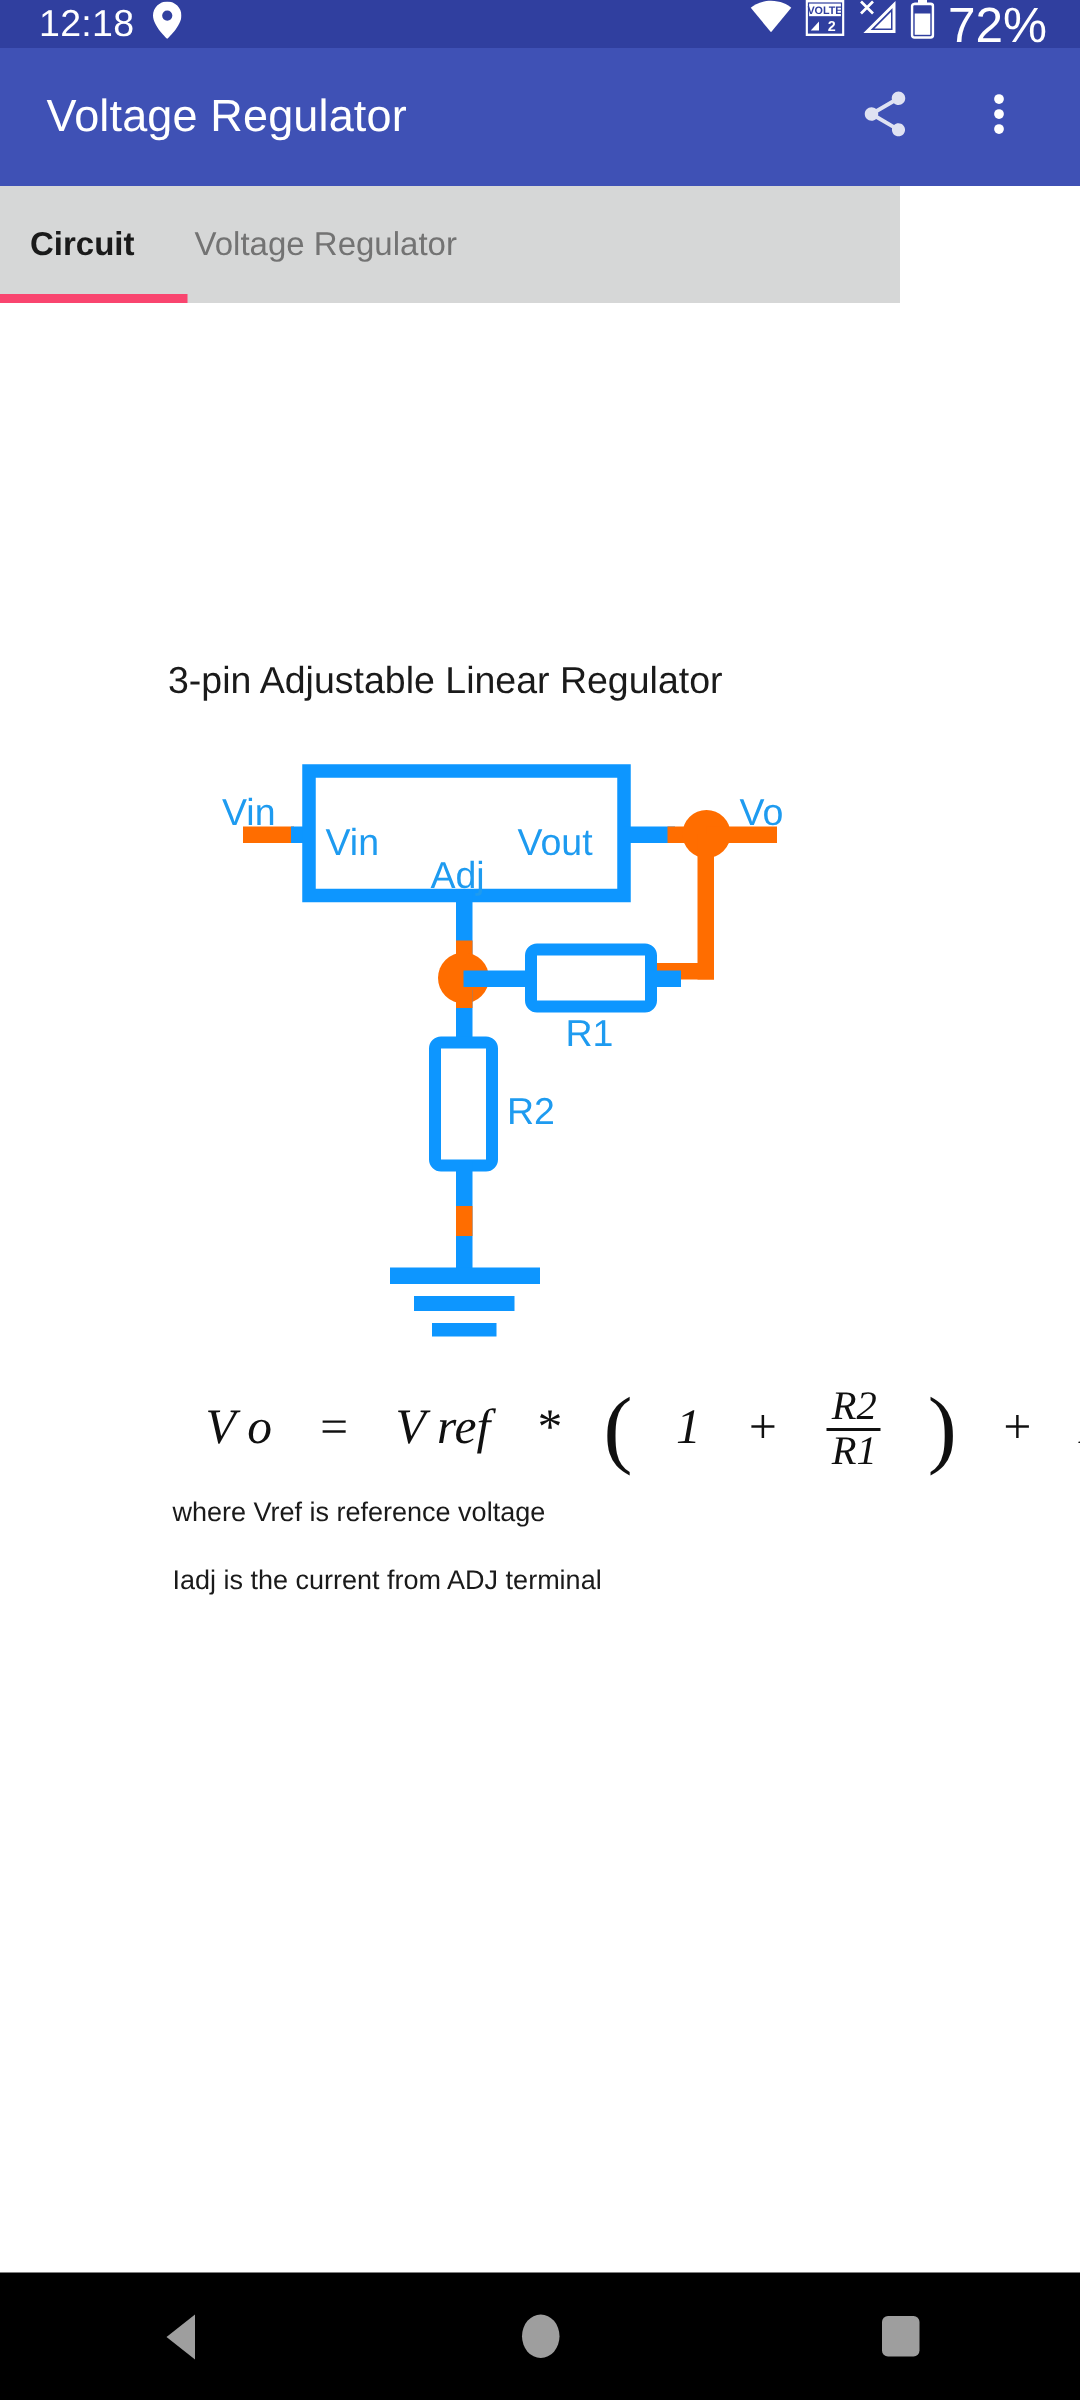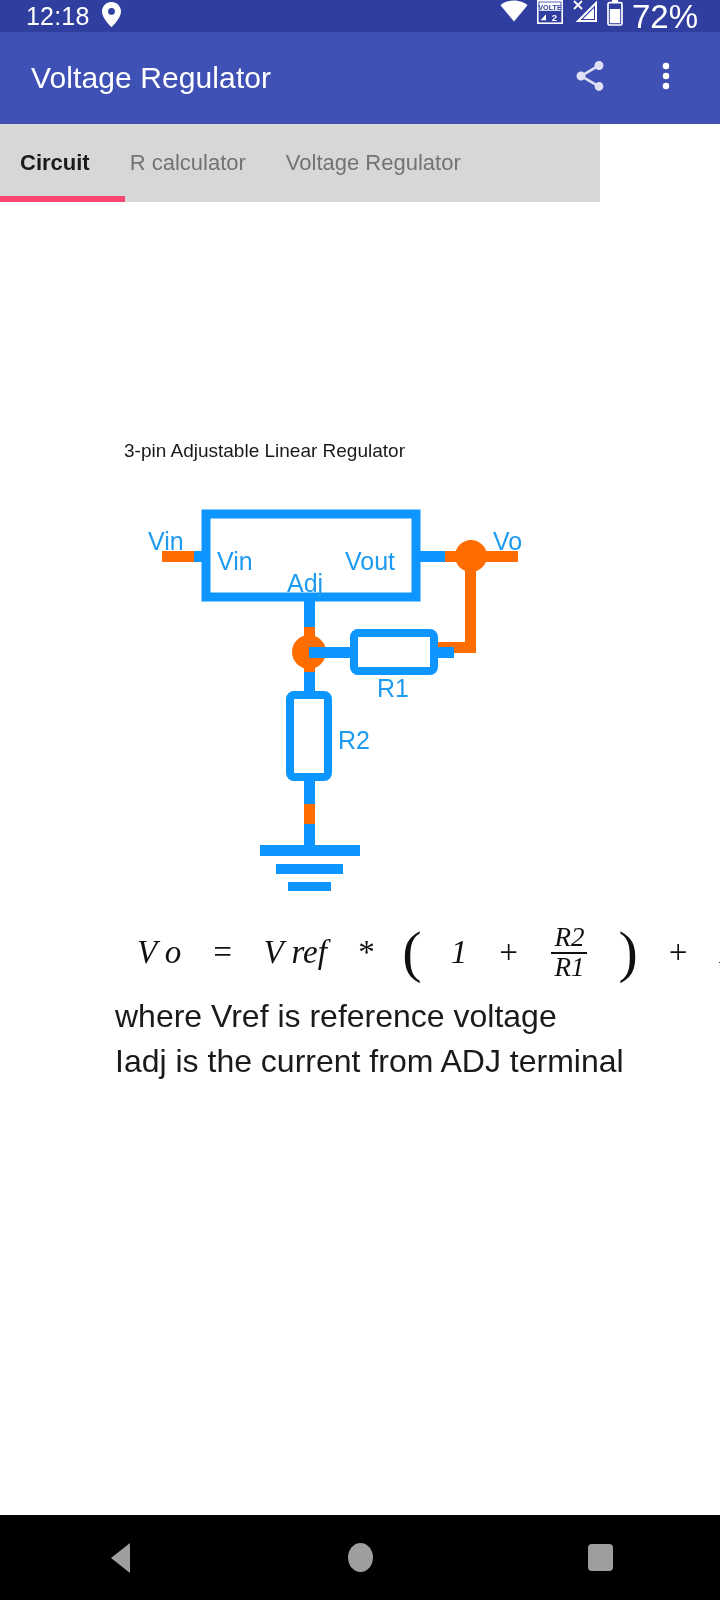--- a/index.html
+++ b/index.html
@@ -69,22 +69,22 @@
 
   
   #content{
     width:720px;
     height:1297px;
     background:#ffffff;
     position:relative;
   }
   #diagram-title{
     position:absolute;
-    left:124px; top:238px;
-    font-size:19px;
+    left:112px; top:238px;
+    font-size:25px;
     color:#1a1a1a;
   }
 
   #circuit-svg{
     position:absolute;
     left:140px; top:295px;
   }
 
   #formula{
     position:absolute;
@@ -117,21 +117,21 @@
     font-size:27px;
     position:relative;
     top:0px;
   }
   .frac .num{padding:0 3px;}
   .frac .den{padding:0 3px; border-top:2px solid #101010;}
 
   .note{
     position:absolute;
     left:115px;
-    font-size:32px;
+    font-size:18px;
     color:#1a1a1a;
   }
   #note-1{top:796px;}
   #note-2{top:841px;}
 
   
   #nav-bar{
     position:absolute;
     left:0; top:1515px;
     width:720px; height:85px;
@@ -218,21 +218,20 @@
         <circle cx="3" cy="4" r="2.6" fill="#ffffff"></circle>
         <circle cx="3" cy="12" r="2.6" fill="#ffffff"></circle>
         <circle cx="3" cy="20" r="2.6" fill="#ffffff"></circle>
       </svg>
     </span>
   </div>
 </div>
 
 <div id="tab-bar">
   <div class="tab active">Circuit</div>
-  <div class="tab">R calculator</div>
   <div class="tab">Voltage Regulator</div>
   <div id="tab-indicator"></div>
 </div>
 
 <div id="content">
 
   <div id="diagram-title">3-pin Adjustable Linear Regulator</div>
 
   <svg id="circuit-svg" width="420" height="400" viewBox="0 0 420 400">
 

